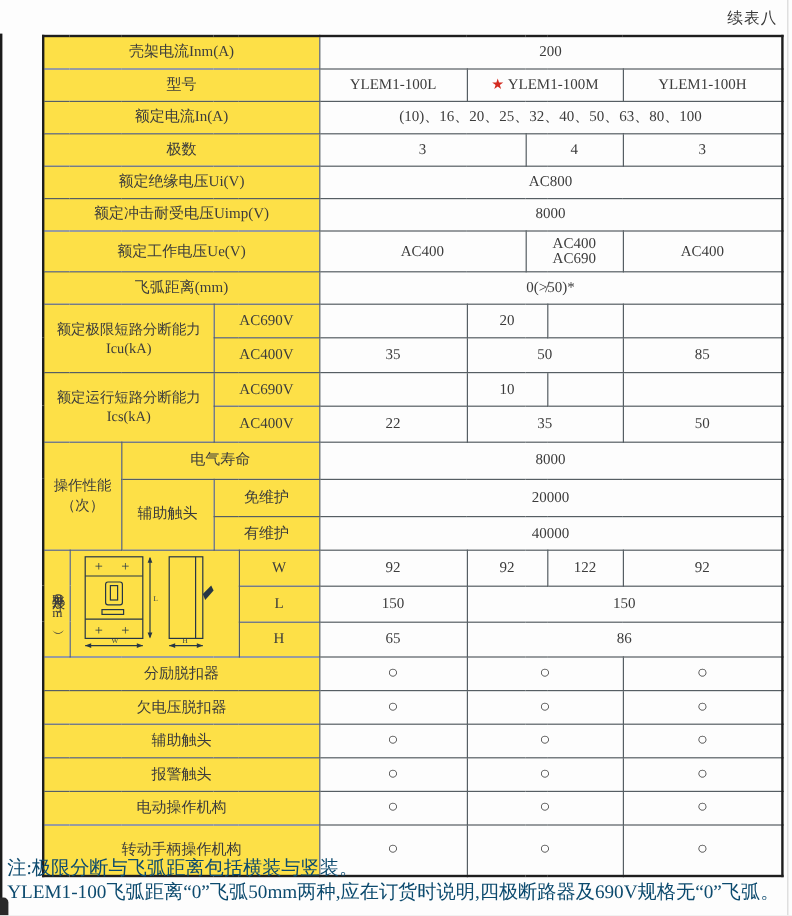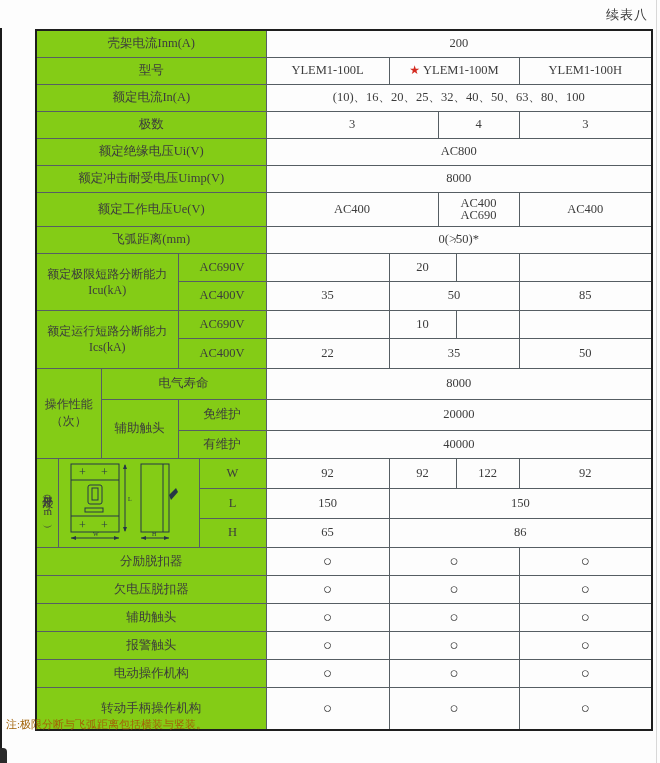--- a/index.html
+++ b/index.html
@@ -7,27 +7,27 @@
         font-family:"Liberation Serif","DejaVu Serif",serif;color:#222;}
   .cont-label{position:absolute;top:6px;right:12px;font-size:13px;color:#3a3a3a;letter-spacing:1px;}
   .scan-edge{position:absolute;left:0;top:28px;width:2px;height:731px;background:#1b1b1b;}
   .scan-blob{position:absolute;left:0;top:748px;width:7px;height:15px;background:#2a2a2a;border-radius:0 4px 0 0;}
   .scan-right{position:absolute;right:3px;top:0;width:1px;height:763px;background:#d8d8d8;}
 
   table.spec{position:absolute;left:35px;top:29px;width:616px;border-collapse:collapse;table-layout:fixed;
              border:2px solid #1e1e1e;}
   table.spec td{border:1px solid #565e63;padding:0;text-align:center;vertical-align:middle;
                 font-size:12.5px;color:#3c3c3c;overflow:hidden;}
-  td.lbl{background:#84cc16;color:#1f2a33;font-size:13px;}
+  td.lbl{background:#fde047;color:#1f2a33;font-size:13px;}
   td.lt-r{border-right-color:#b7c5cd;margin-left:28px;}
   .vert{writing-mode:vertical-rl;text-orientation:upright;font-size:11px;letter-spacing:1px;margin:0 auto;}
   .two-line{font-size:11px;line-height:12px;}
   .star{color:#d42b20;font-size:12px;margin-right:3px;}
   .circ{font-size:15px;color:#333;}
-  .notes{position:absolute;left:6px;top:714px;font-size:11px;line-height:20px;color:#a16207;}
+  .notes{position:absolute;left:6px;top:714px;font-size:16px;line-height:20px;color:#0c4a6e;}
   .notes div{white-space:nowrap;}
   svg .ln{stroke:#263646;stroke-width:1;fill:none;}
   svg .fl{fill:#263646;stroke:none;}
   svg text{fill:#263646;font-family:"Liberation Serif",serif;}
 </style>
 </head>
 <body>
 
 <div class="page">
   <div class="scan-edge"></div>
@@ -231,14 +231,15 @@
       <td class="lbl" colspan="5">转动手柄操作机构</td>
       <td><span class="circ">○</span></td>
       <td colspan="3"><span class="circ">○</span></td>
       <td><span class="circ">○</span></td>
     </tr>
   </tbody>
     </table>
 
   <div class="notes">
     <div>注:极限分断与飞弧距离包括横装与竖装。</div>
+    <div>YLEM1-100飞弧距离“0”飞弧50mm两种,应在订货时说明,四极断路器及690V规格无“0”飞弧。</div>
   </div>
 </div>
 
 </body></html>

